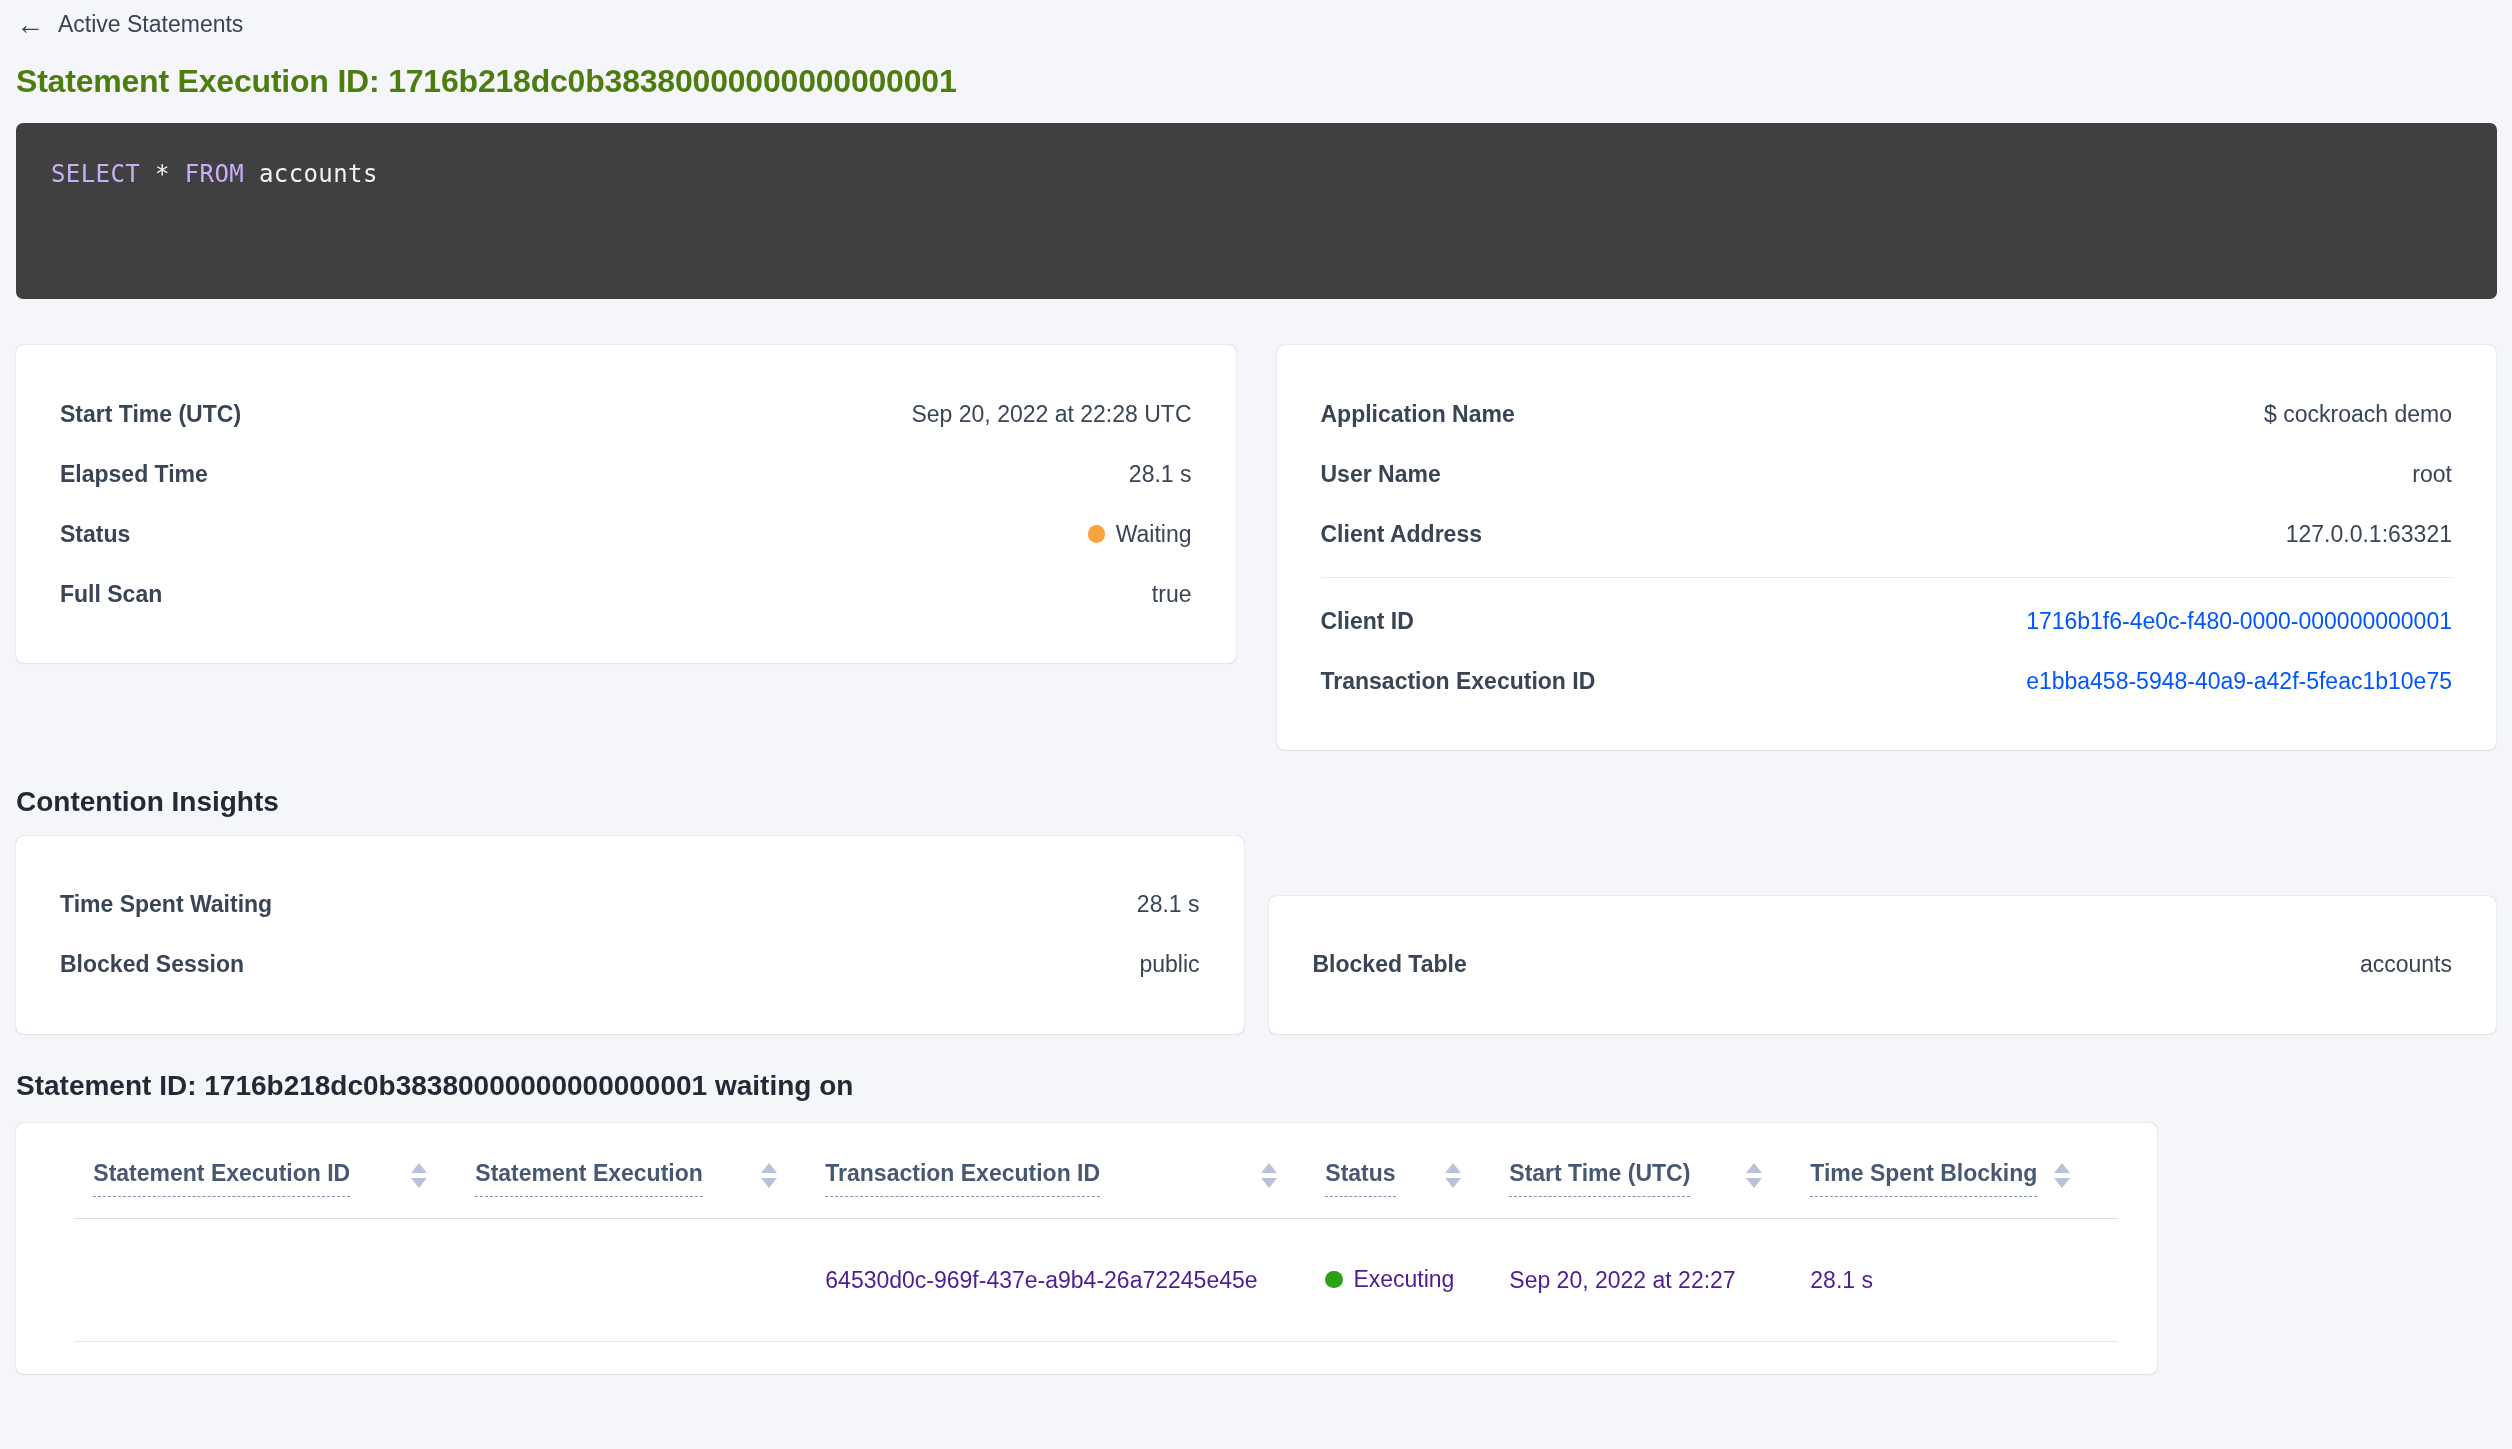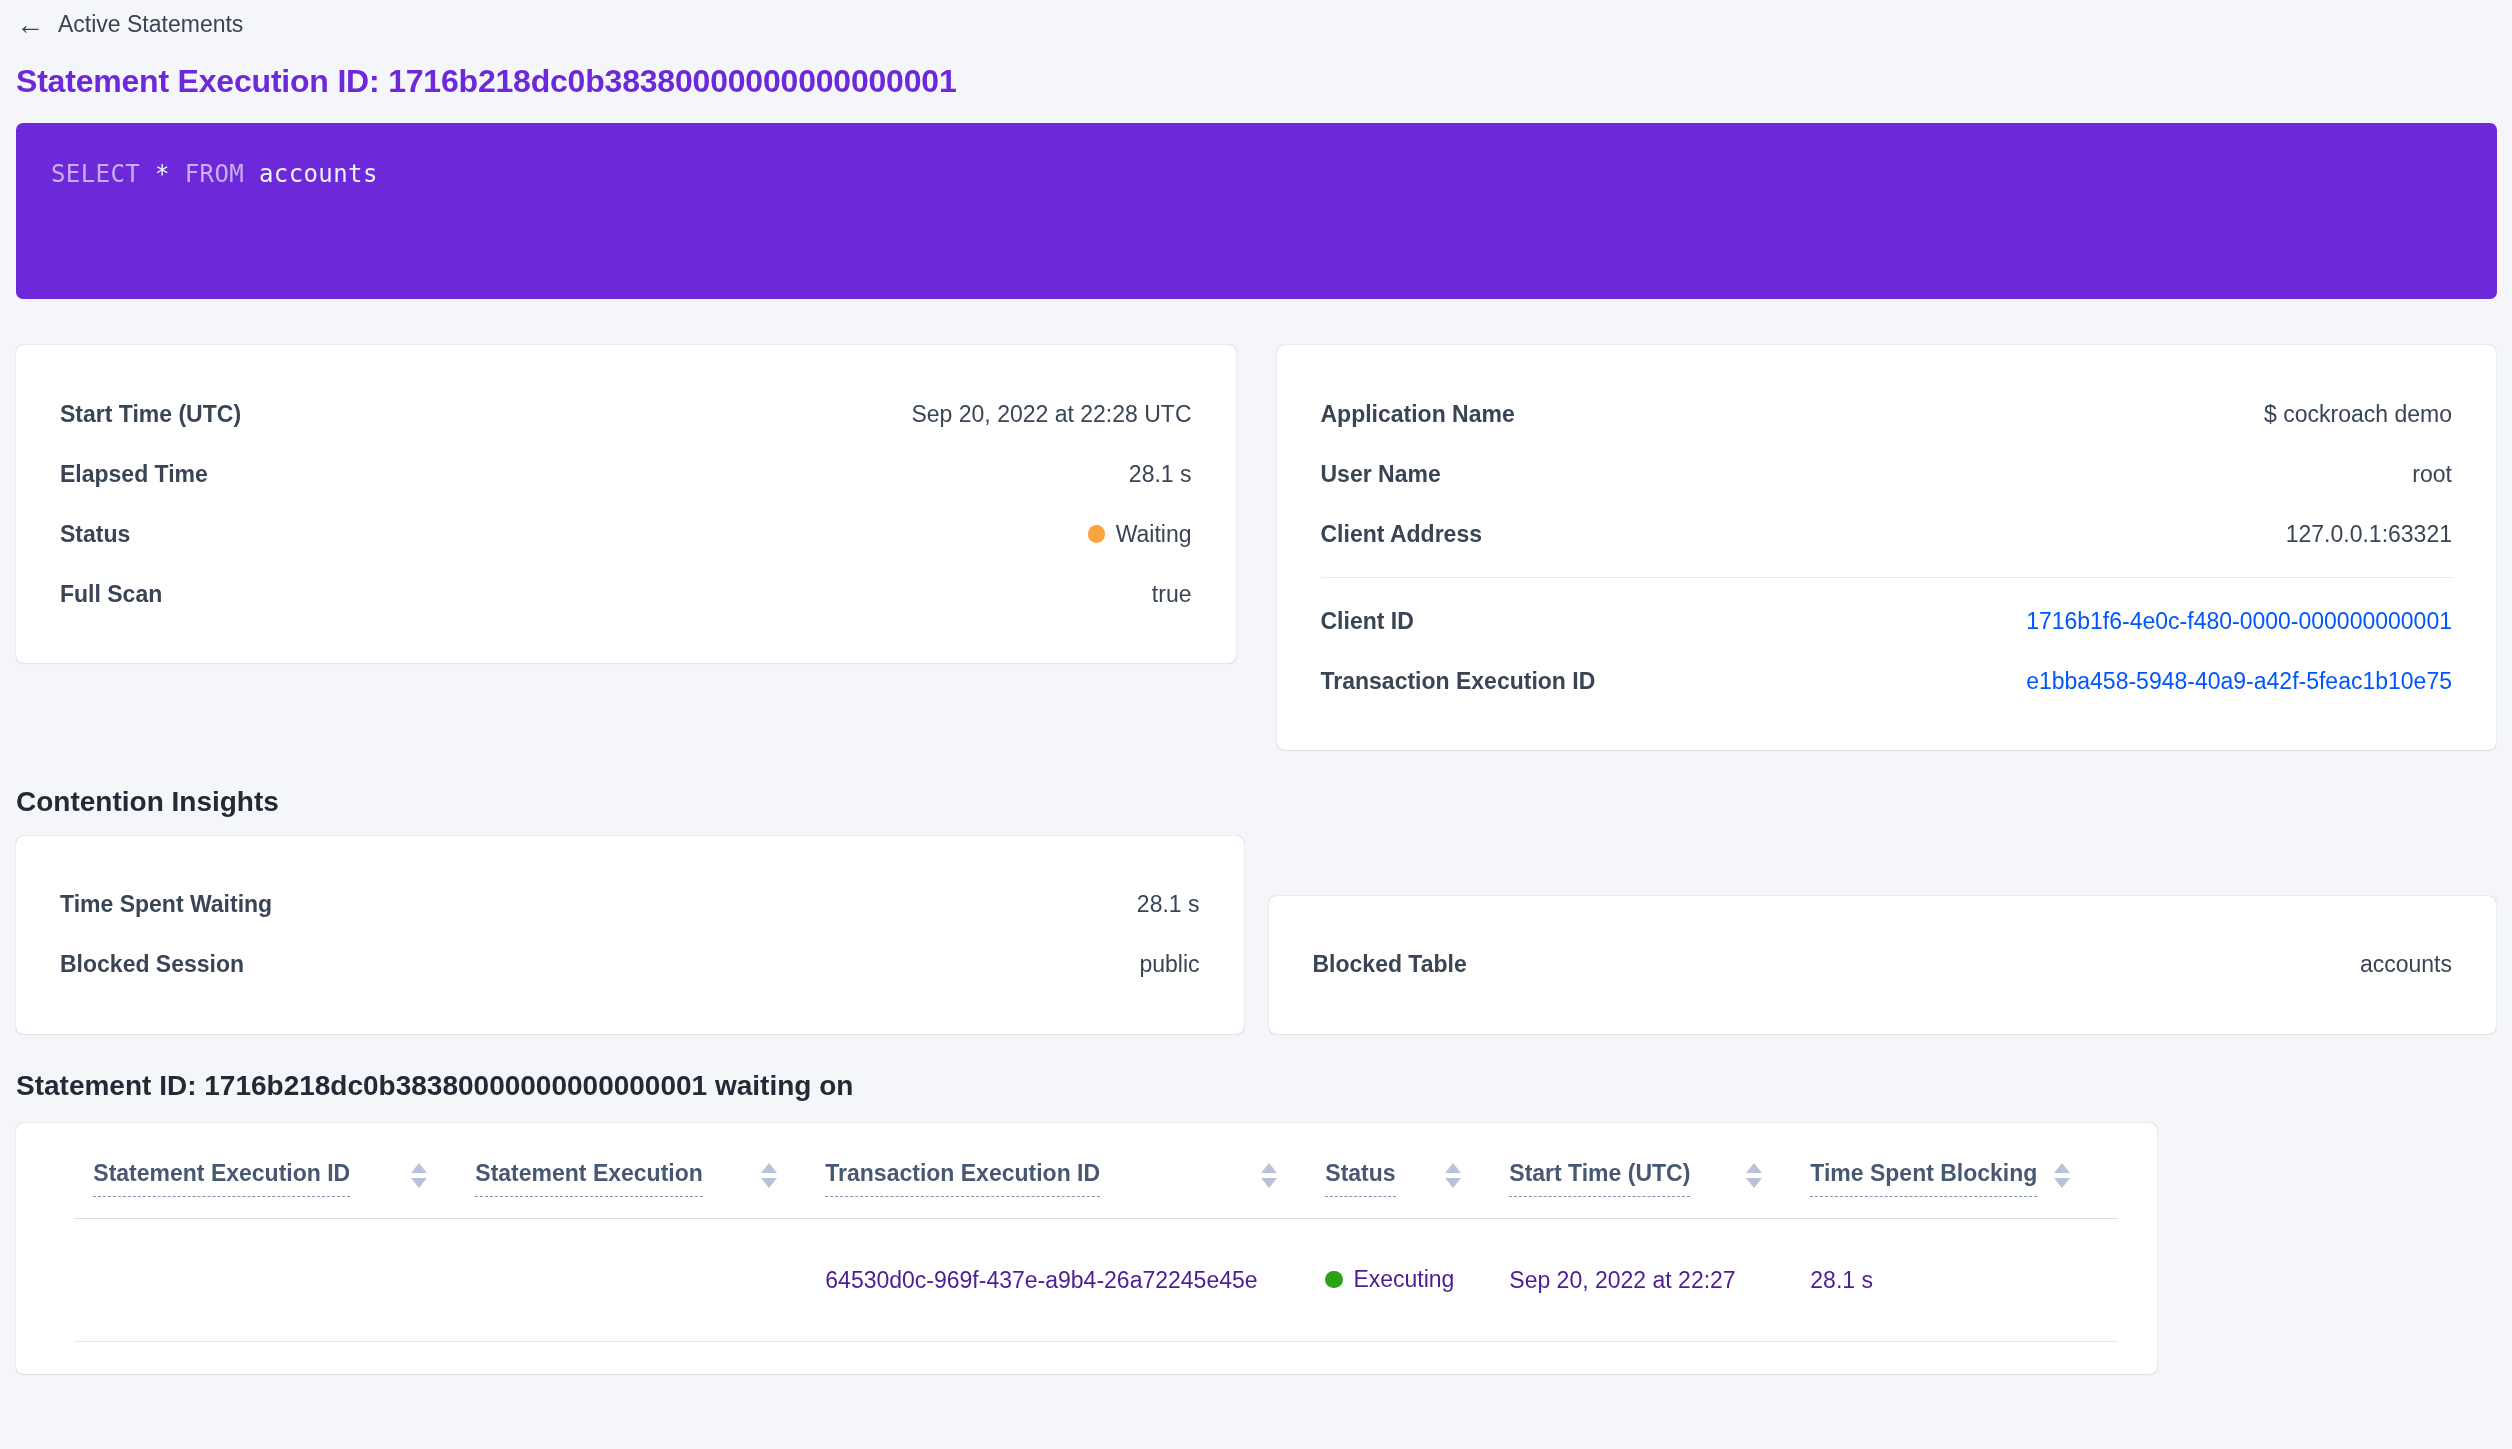--- a/index.html
+++ b/index.html
@@ -15,28 +15,28 @@
   
   .backlink {
     display: inline-flex; align-items: center; gap: 14px;
     margin-top: 1.8px; height: 35px;
     font-size: 23px; color: #394455; cursor: pointer; text-decoration: none;
   }
   .backlink .arrow { font-size: 28px; line-height: 1; color: #394455; }
 
   
   .page-title {
-    margin: 21px 0 0; font-size: 32px; font-weight: 700; color: #6d28d9;
+    margin: 21px 0 0; font-size: 32px; font-weight: 700; color: #4d7c0f;
     letter-spacing: -0.2px;
   }
 
   
   .sql-box {
     margin-top: 23px; height: 176px; width: 2481px;
-    background: #6d28d9; border-radius: 7px;
+    background: #404040; border-radius: 7px;
     padding: 37px 35px;
   }
   .sql-line { font-family: "DejaVu Sans Mono", monospace; font-size: 24px; letter-spacing: 0.4px; }
   .sql-kw   { color: #c9aef5; }
   .sql-pl   { color: #eef2f7; }
 
   
   .cards-row { display: flex; gap: 41px; align-items: flex-start; margin-top: 46px; }
   .card {
     background: #ffffff; border-radius: 7px;

